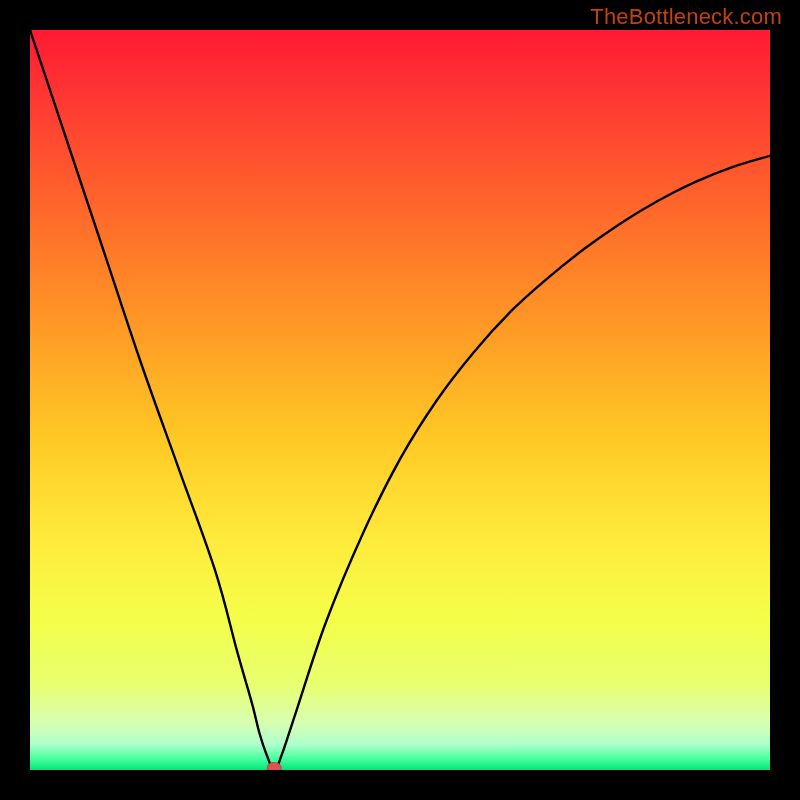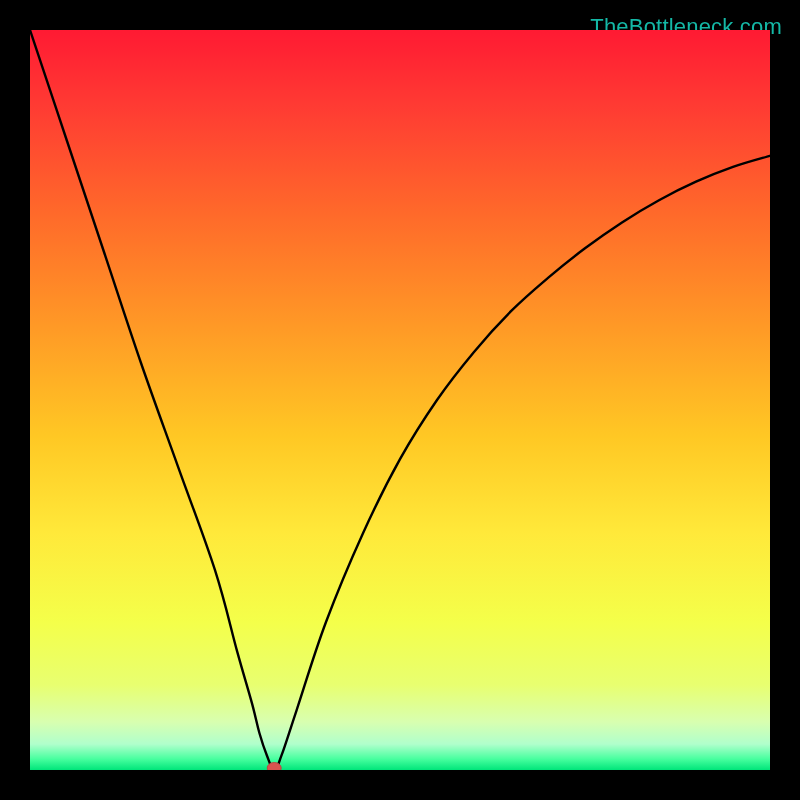--- a/index.html
+++ b/index.html
@@ -14,26 +14,25 @@
   .frame {
     position: relative;
     width: 800px;
     height: 800px;
     background: #000;
   }
   .watermark {
     position: absolute;
     top: 4px;
     right: 18px;
-    color: #14b8a6;
+    color: #c2410c;
     font-size: 22px;
     font-weight: 500;
     letter-spacing: 0.2px;
     user-select: none;
-    margin-top: 10px;
   }
   .plot-area {
     position: absolute;
     left: 30px;
     top: 30px;
     width: 740px;
     height: 740px;
   }
   svg { display: block; }
 </style>

